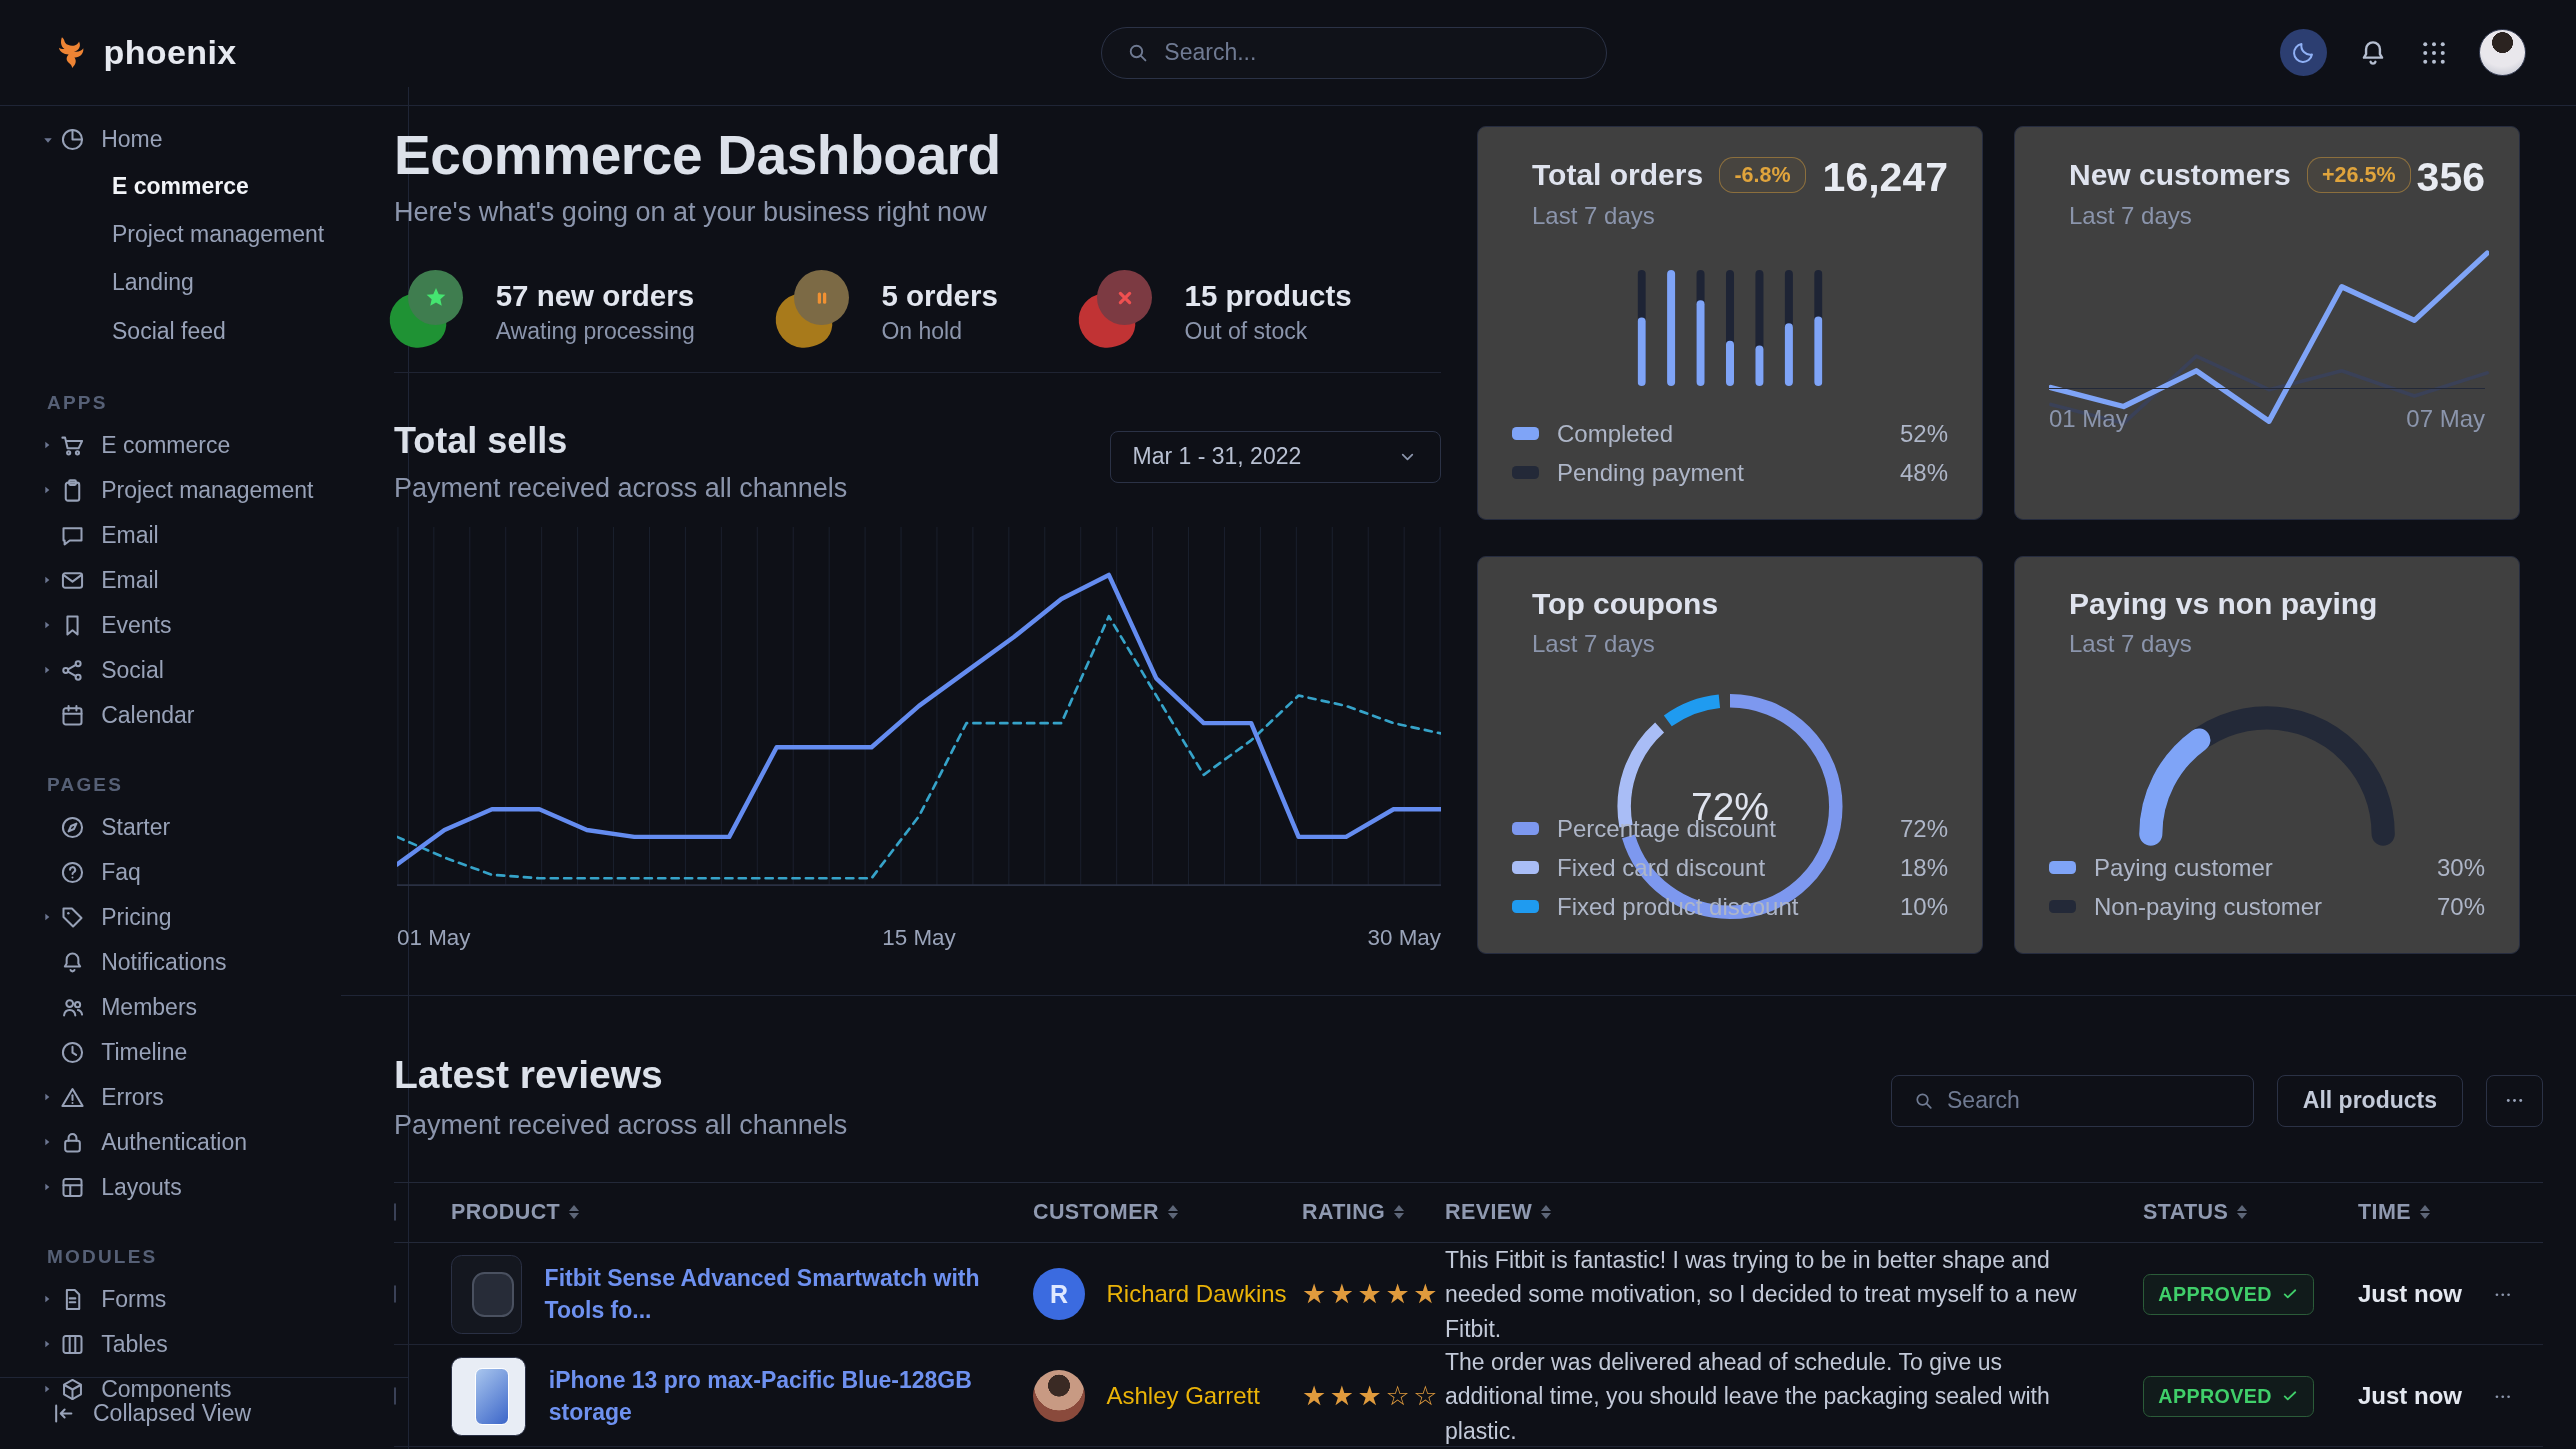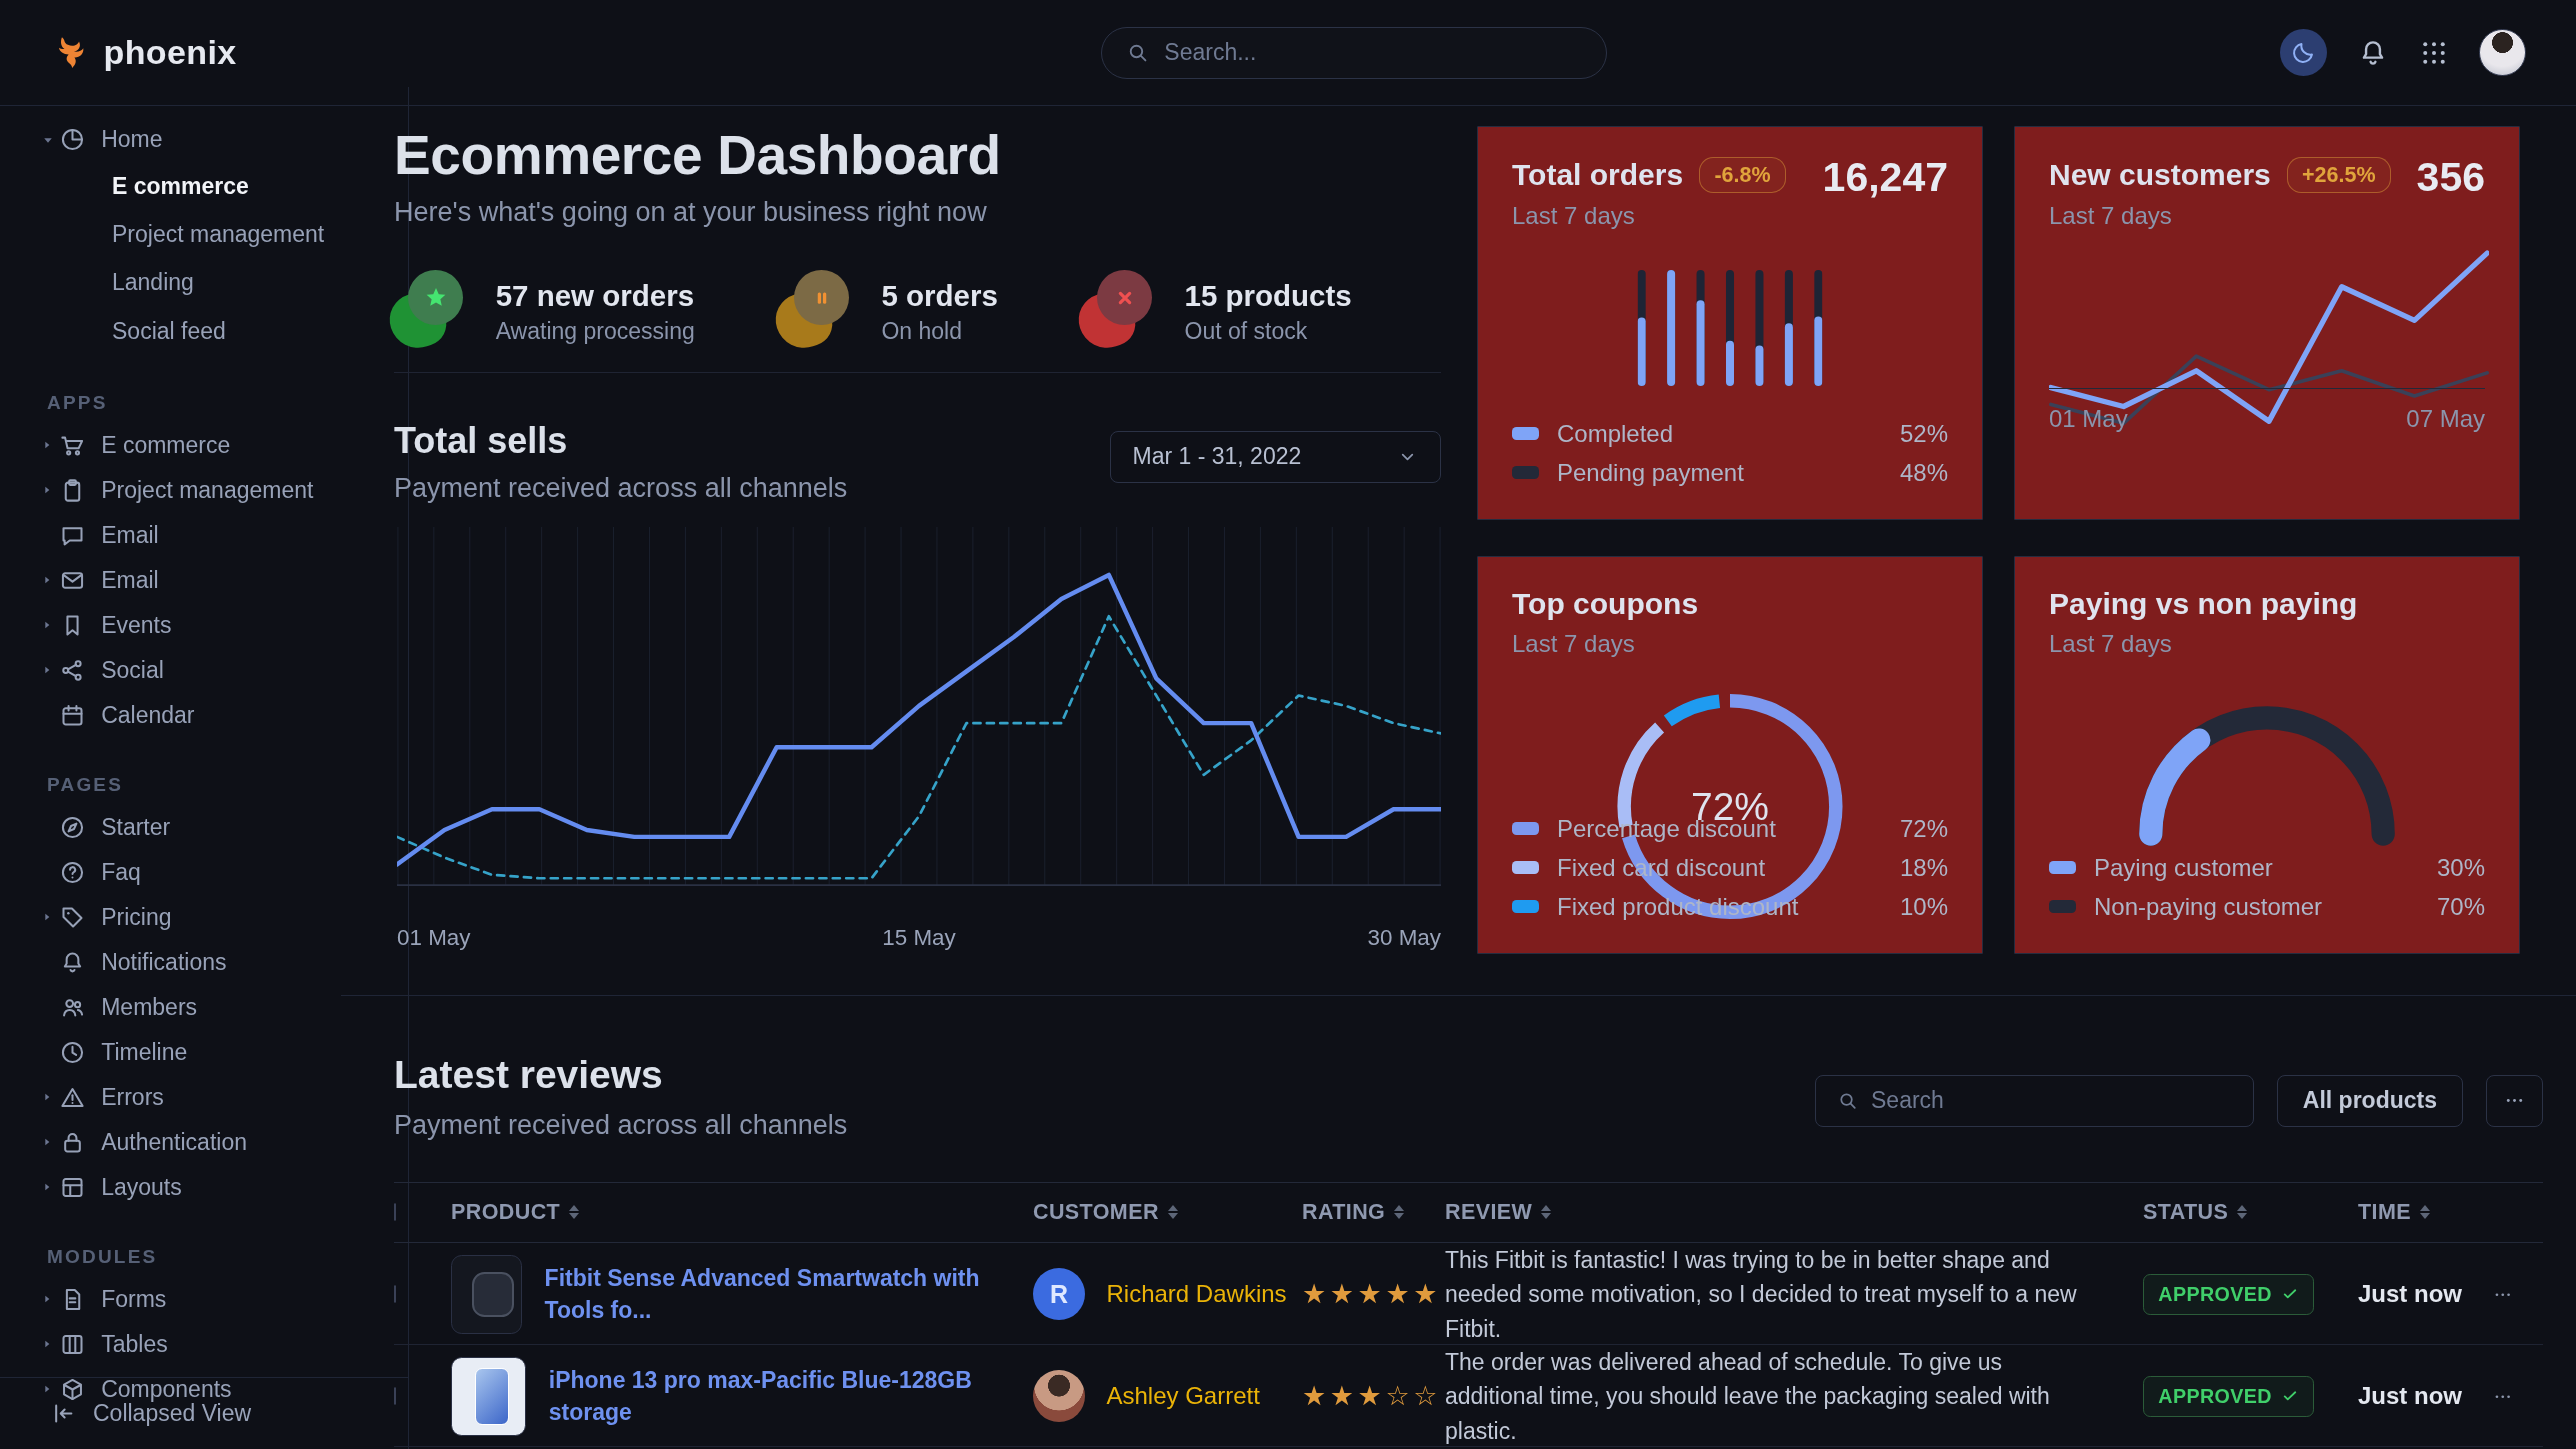--- a/index.html
+++ b/index.html
@@ -64,21 +64,21 @@
     border-radius:8px; display:flex; align-items:center; padding:0 21.5px; font-size:23px; color:#b8c0d2; cursor:pointer; }
   .date-select .chev { margin-left:auto; color:#8b95ac; }
 
   #sells-chart { position:absolute; left:56px; top:440px; width:1044px; height:385px; }
   .sells-xlabels { position:absolute; left:56px; top:838px; width:1044px; display:flex;
     justify-content:space-between; font-size:22.4px; color:#9aa4ba; }
 
   
   .cards { position:absolute; left:1136px; top:39px; display:grid;
     grid-template-columns:506px 506px; grid-template-rows:394px 398px; column-gap:31px; row-gap:36px; }
-  .card { background:#7f1d1d; border:0.9px solid #262c3f; border-radius:1px; padding:30px 34px; position:relative; }
+  .card { background:#404040; border:0.9px solid #262c3f; border-radius:9px; padding:30px 54px; position:relative; }
   .card-title-row { display:flex; align-items:center; gap:16px; }
   .card-title { font-size:30px; font-weight:700; color:#dfe3ee; }
   .badge { font-size:21.5px; font-weight:700; color:#e0a43c; border:0.9px solid rgba(224,164,60,.45);
     background:rgba(224,164,60,.05); border-radius:14.3px; padding:4.5px 14.3px; }
   .card-value { position:absolute; right:34px; top:27px; font-size:41px; font-weight:700; color:#e8ebf2; }
   .card-period { margin-top:9px; font-size:24px; color:#8b95ac; }
   .legend { position:absolute; left:34px; right:34px; bottom:27px; }
   .legend-row { display:flex; align-items:center; height:39px; font-size:24px; color:#aeb6c8; }
   .chip { width:27px; height:12.5px; border-radius:4.5px; margin-right:18px; }
   .legend-val { margin-left:auto; }
@@ -91,21 +91,21 @@
     font-size:39px; color:#dfe3ee; }
   #gauge-wrap { position:absolute; left:50%; top:134px; transform:translateX(-50%); }
 
   
   #reviews { position:absolute; left:0; right:0; top:908px; bottom:-179px; border-top:0.9px solid #1f2536;
     padding:57px 33px 0 53px; }
   .rev-head { position:relative; }
   .rev-title { font-size:39px; font-weight:700; color:#dce1ea; }
   .rev-sub { margin-top:12.5px; font-size:27px; color:#8b95ac; }
   .rev-controls { position:absolute; right:0; top:21.5px; display:flex; gap:23px; }
-  .rev-search { width:439px; height:52px; border:0.9px solid #2b3246; border-radius:8px; display:flex;
+  .rev-search { width:363px; height:52px; border:0.9px solid #2b3246; border-radius:8px; display:flex;
     align-items:center; gap:12.5px; padding:0 19.7px; color:#6f7a92; }
   .rev-search input { background:transparent; border:none; outline:none; color:#aeb6c8; font-size:23px;
     font-family:inherit; width:100%; }
   .rev-search input::placeholder { color:#6f7a92; }
   .btn { height:52px; border:0.9px solid #2b3246; border-radius:8px; background:transparent; color:#c3cad9;
     font-size:23px; font-weight:600; font-family:inherit; padding:0 25px; cursor:pointer; display:flex; align-items:center; }
   .btn.icon-only { width:57px; justify-content:center; color:#9aa4ba; }
 
   .trow { display:grid; grid-template-columns:57px 582px 269px 143px 698px 215px 134px 54px; align-items:center; }
   #thead { margin-top:41px; border-top:0.9px solid #232939; border-bottom:0.9px solid #232939; height:61px; }

